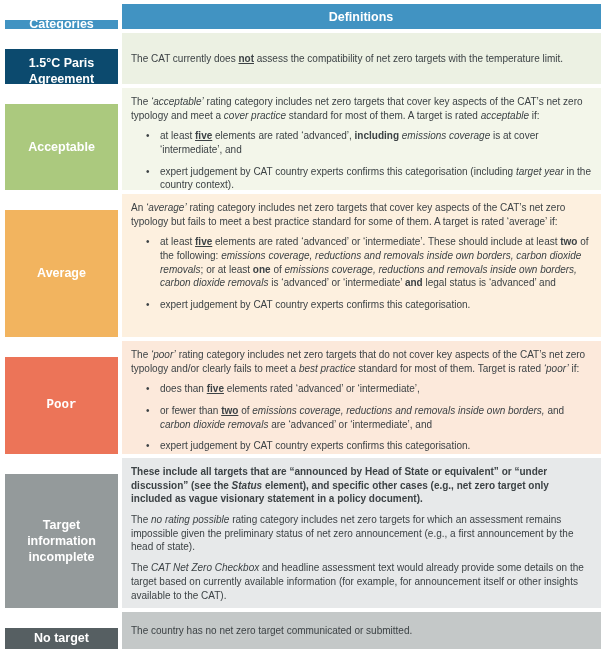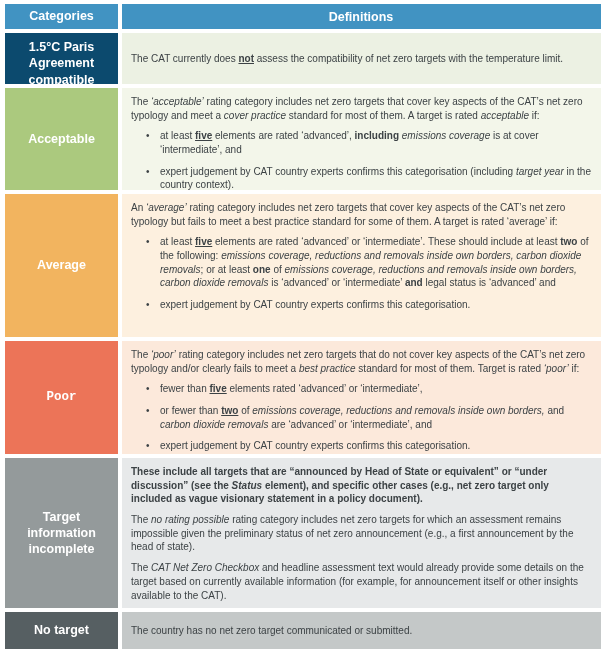--- a/index.html
+++ b/index.html
@@ -1,20 +1,20 @@
 <!DOCTYPE html>
 <html><head>
 <meta charset="utf-8">
 <style>
   html,body{margin:0;padding:0;background:#ffffff;}
   body{width:606px;height:657px;font-family:"Liberation Sans",sans-serif;overflow:hidden;}
   .table{box-sizing:border-box;padding:4px 5px 8px 5px;}
   .row{display:flex;gap:4px;margin-bottom:4px;}
   .cat{flex:0 0 113px;width:113px;box-sizing:border-box;display:flex;align-items:center;justify-content:center;
-       text-align:center;color:#ffffff;font-weight:bold;font-size:12.5px;line-height:1.3;padding:3px 24px;overflow:hidden;}
+       text-align:center;color:#ffffff;font-weight:bold;font-size:12.5px;line-height:1.3;padding:3px 24px;overflow:hidden;margin-top:16px;}
   .cat.top{align-items:flex-start;padding-top:6px;}
   .hdr .cat,.hdr .def{display:flex;align-items:center;justify-content:center;color:#fff;font-weight:bold;font-size:12.5px;}
   .def{flex:1;box-sizing:border-box;padding:7px 10px 5px 9px;font-size:10px;line-height:1.37;color:#3c4245;overflow:hidden;}
   .vcenter .def{display:flex;flex-direction:column;justify-content:center;padding-top:0;padding-bottom:0;}
   .h-hdr{height:25px;} .h-r1{height:51px;} .h-r2{height:102px;} .h-r3{height:143px;}
   .h-r4{height:113px;} .h-r5{height:150px;} .h-r6{height:37px;}
   .def .p{margin:0 0 7px 0;}
   .def .p:last-child{margin-bottom:0;}
   .def .li{display:flex;margin:0 0 8px 0;padding-left:15px;}
   .def .li:last-child{margin-bottom:0;}
@@ -70,21 +70,21 @@
         </div>
       </div>
   </div>
 
   <div class="row h-r4">
     <div class="cat" style="background: rgb(236, 116, 88); font-family: Liberation Mono, monospace;">Poor</div>
     <div class="def" style="background: rgb(252, 233, 219);">
         <div class="p"><span>The </span><span class="i">‘poor’</span><span> rating category includes net zero targets that do not cover key aspects of the CAT’s net zero typology and/or clearly fails to meet a </span><span class="i">best practice</span><span> standard for most of them. Target is rated </span><span class="i">‘poor’</span><span> if:</span></div>
         <div class="li">
           <span class="bullet"></span>
-          <span><span>fewer than </span><span class="b u">five</span><span> elements rated ‘advanced’ or ‘intermediate’,</span></span>
+          <span><span>does than </span><span class="b u">five</span><span> elements rated ‘advanced’ or ‘intermediate’,</span></span>
         </div>
         <div class="li">
           <span class="bullet"></span>
           <span><span>or fewer than </span><span class="b u">two</span><span> of </span><span class="i">emissions coverage, reductions and removals inside own borders,</span><span> and </span><span class="i">carbon dioxide removals</span><span> are ‘advanced’ or ‘intermediate’, and</span></span>
         </div>
         <div class="li">
           <span class="bullet"></span>
           <span><span>expert judgement by CAT country experts confirms this categorisation.</span></span>
         </div>
       </div>

